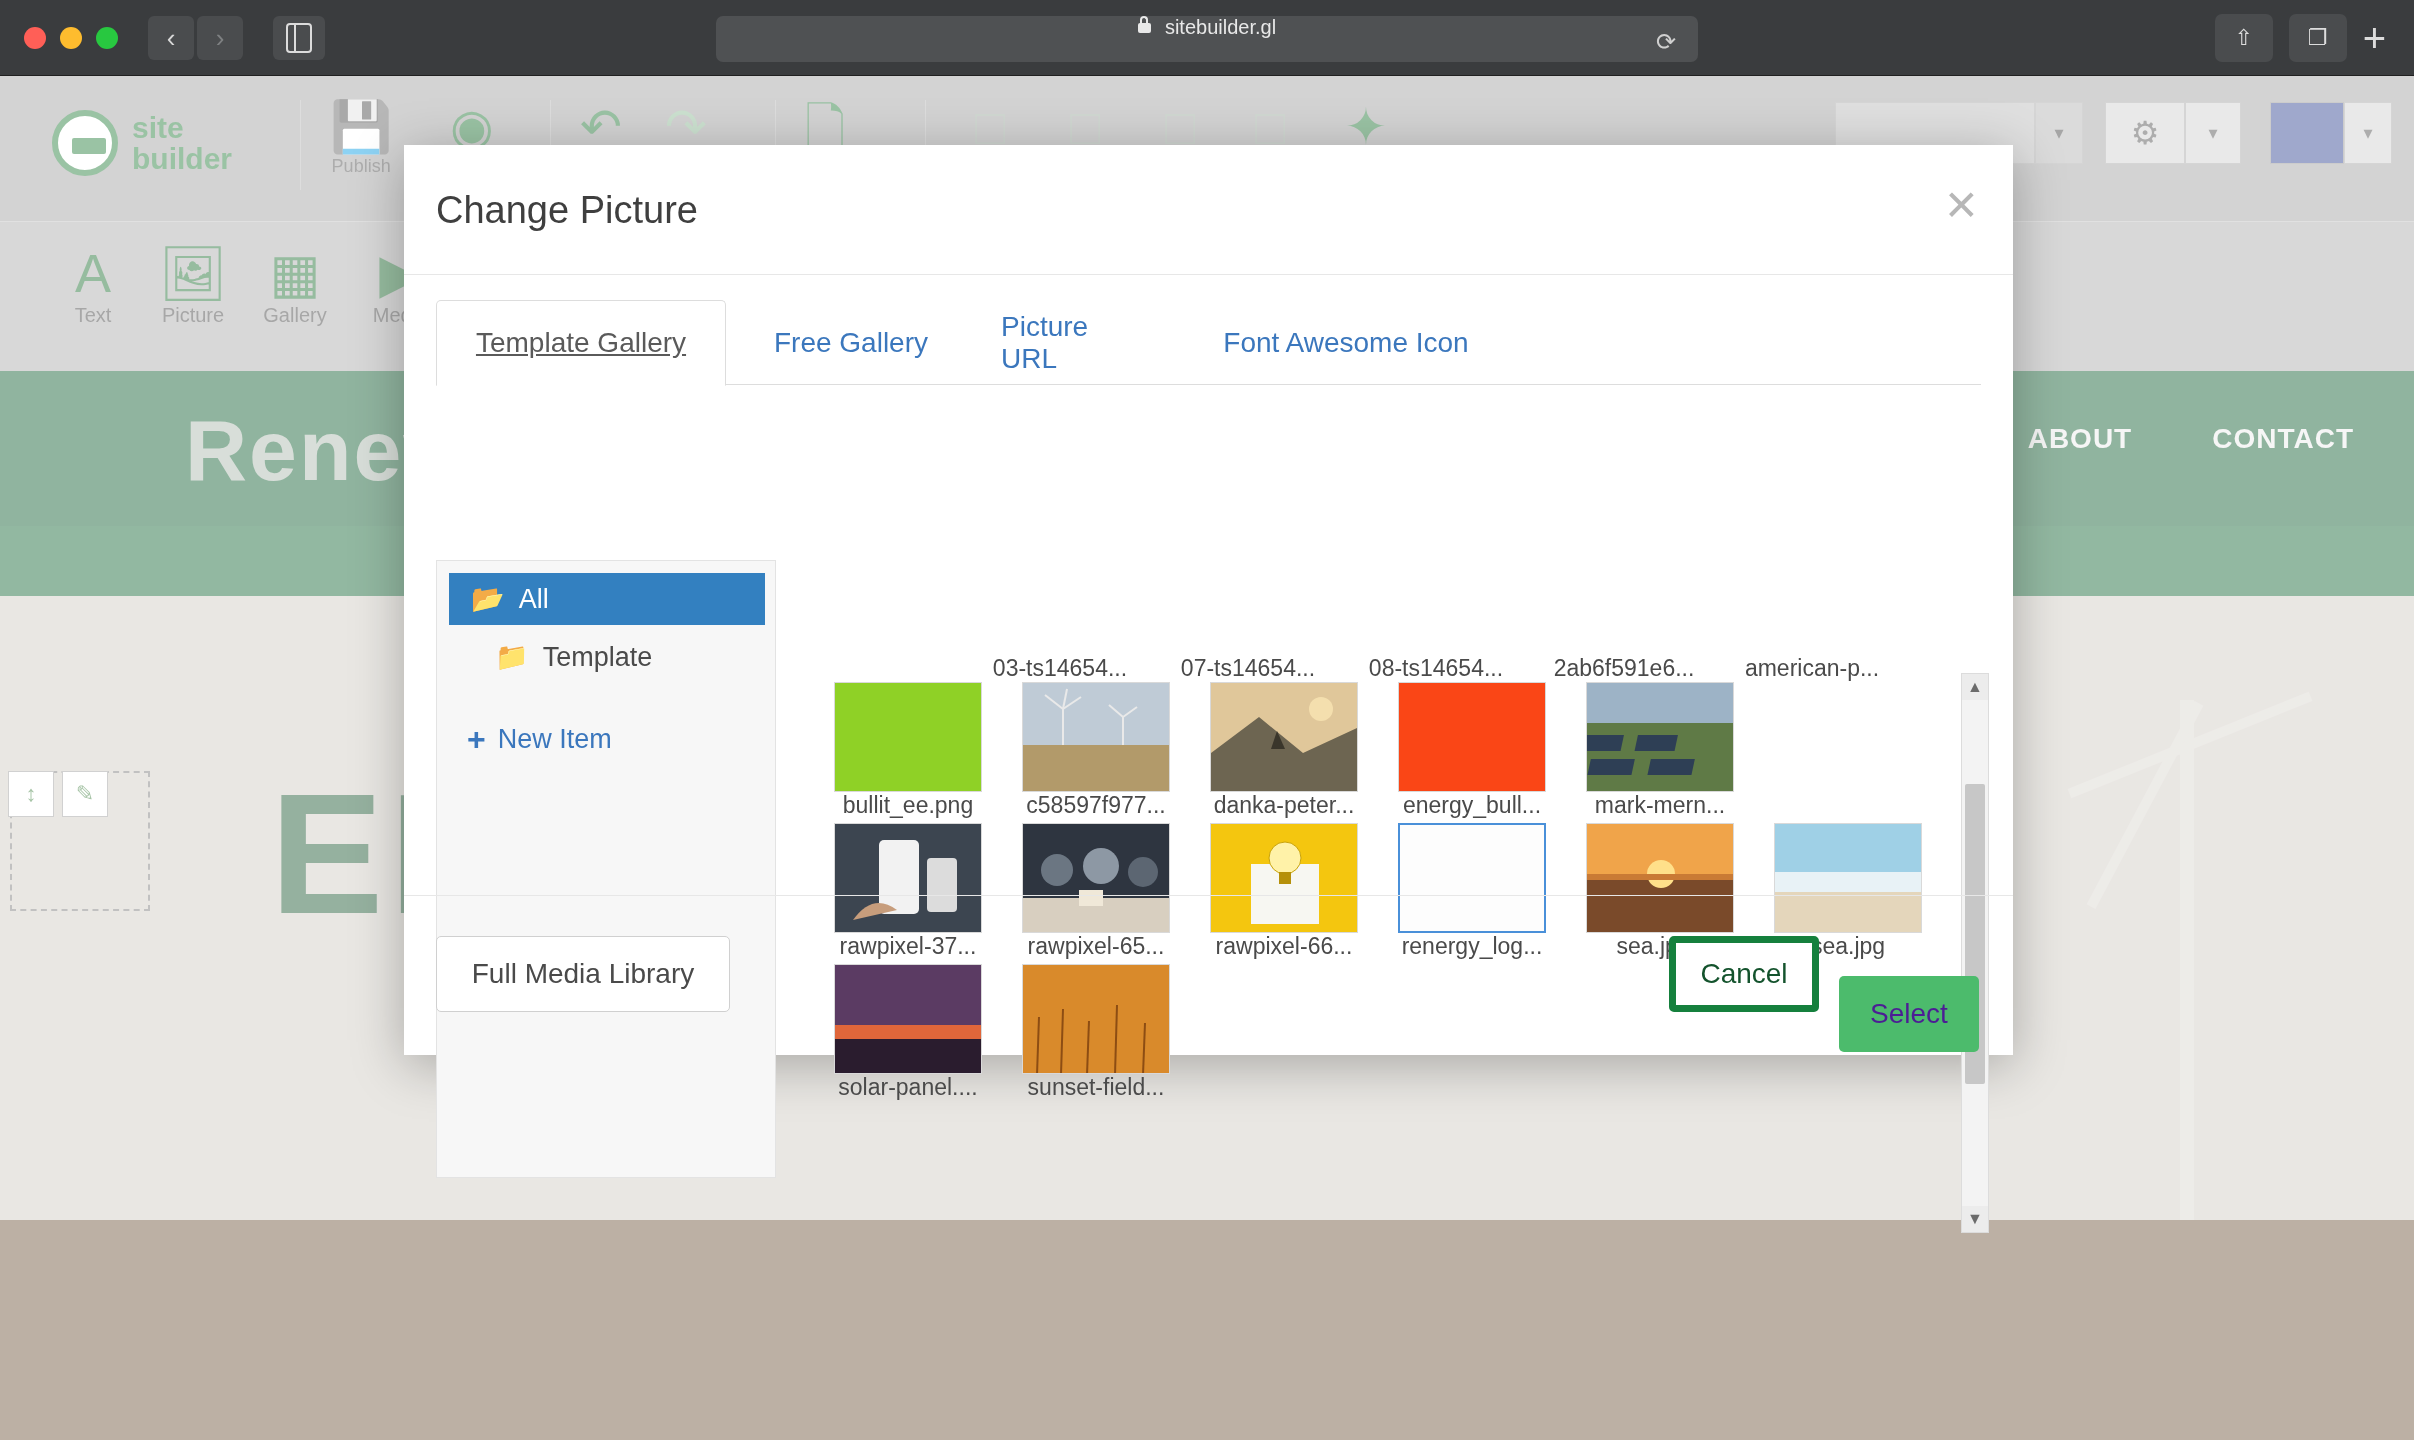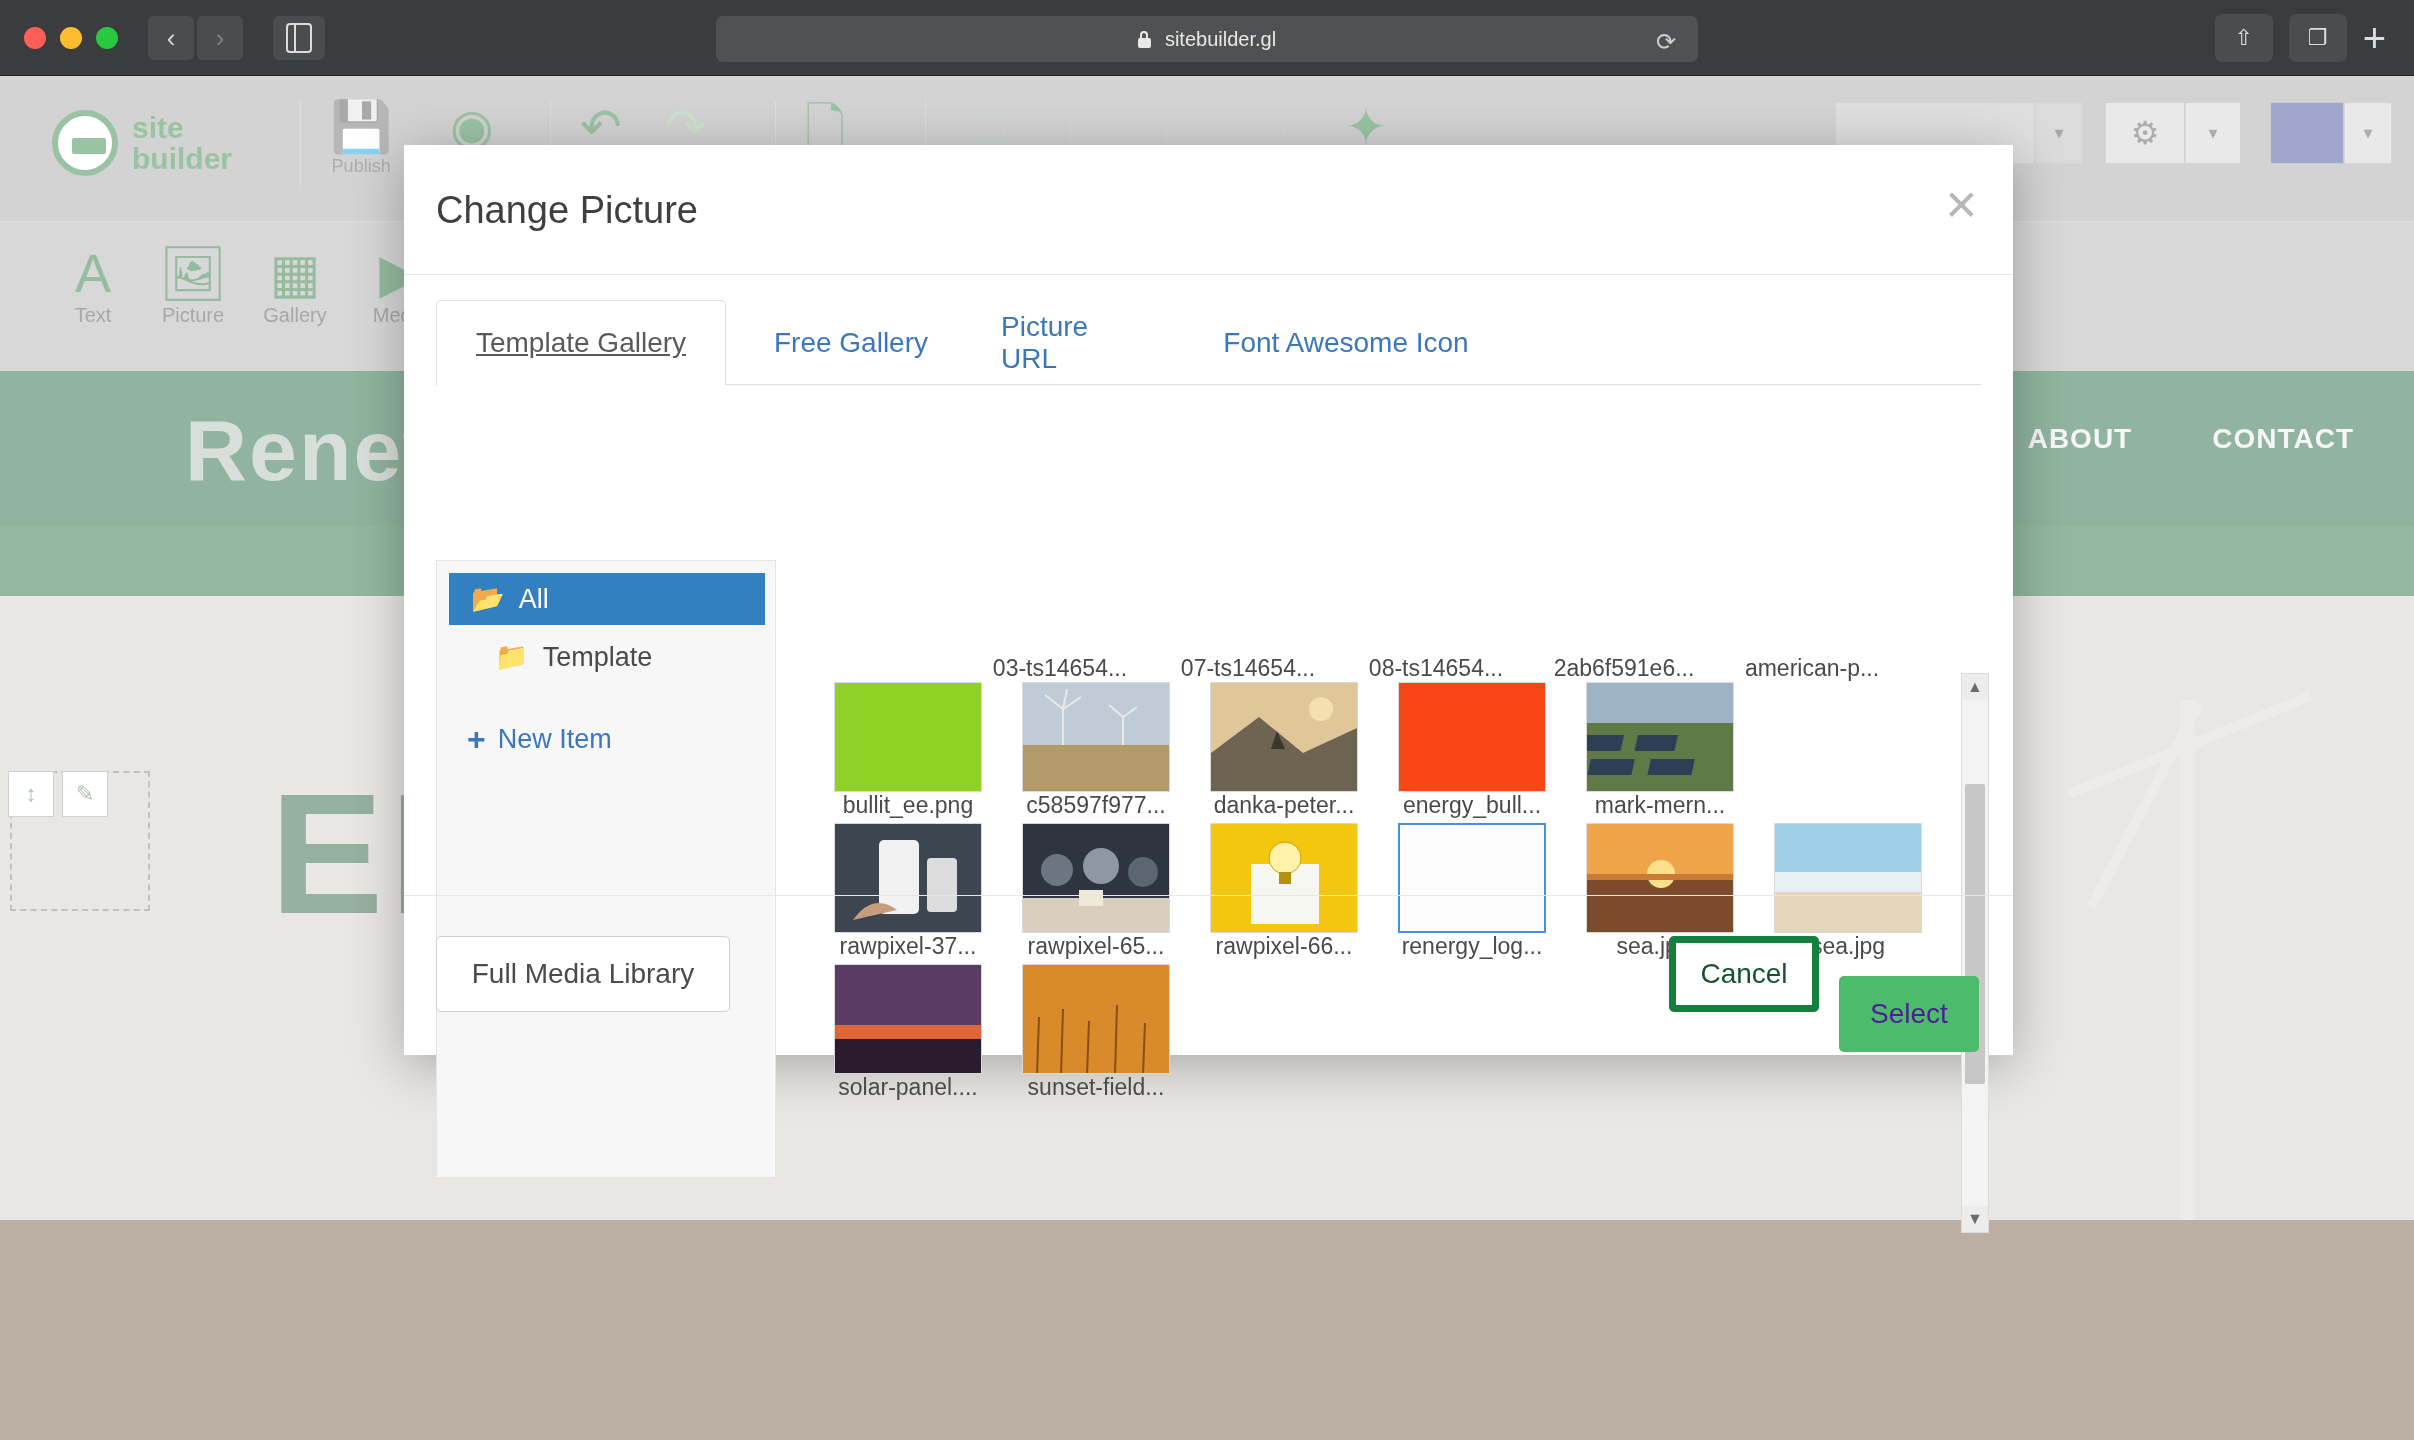--- a/index.html
+++ b/index.html
@@ -30,21 +30,21 @@
   .navbtn.dim{ color:#7e8082; }
   .sidebtn{
     margin-left:30px; width:52px; height:44px; background:#4a4c4e; border-radius:6px;
     display:flex; align-items:center; justify-content:center;
   }
   .sidebtn svg{ display:block; }
 
   .urlbar{
     position:absolute; left:716px; top:16px; width:982px; height:46px;
     background:#4f5153; border-radius:7px;
-    display:flex; align-items:center; justify-content:center; gap:14px;
+    display:flex; align-items:flex-start; justify-content:center; gap:14px;
   }
   .url-text{ color:#e8e8e8; font-size:20px; }
   .lock{ width:13px; height:17px; position:relative; }
   .lock .body{ position:absolute; bottom:0; width:13px; height:10px; background:#e8e8e8; border-radius:2px; }
   .lock .shackle{ position:absolute; top:0; left:2.5px; width:8px; height:8px;
      border:2px solid #e8e8e8; border-bottom:none; border-radius:5px 5px 0 0; }
   .reload{ position:absolute; right:22px; top:12px; color:#cfcfcf; font-size:24px; }
 
   .right-tools{ position:absolute; right:28px; top:14px; display:flex; align-items:center; gap:16px; }
   .rtbtn{ width:58px; height:48px; background:#4a4c4e; border-radius:7px;

